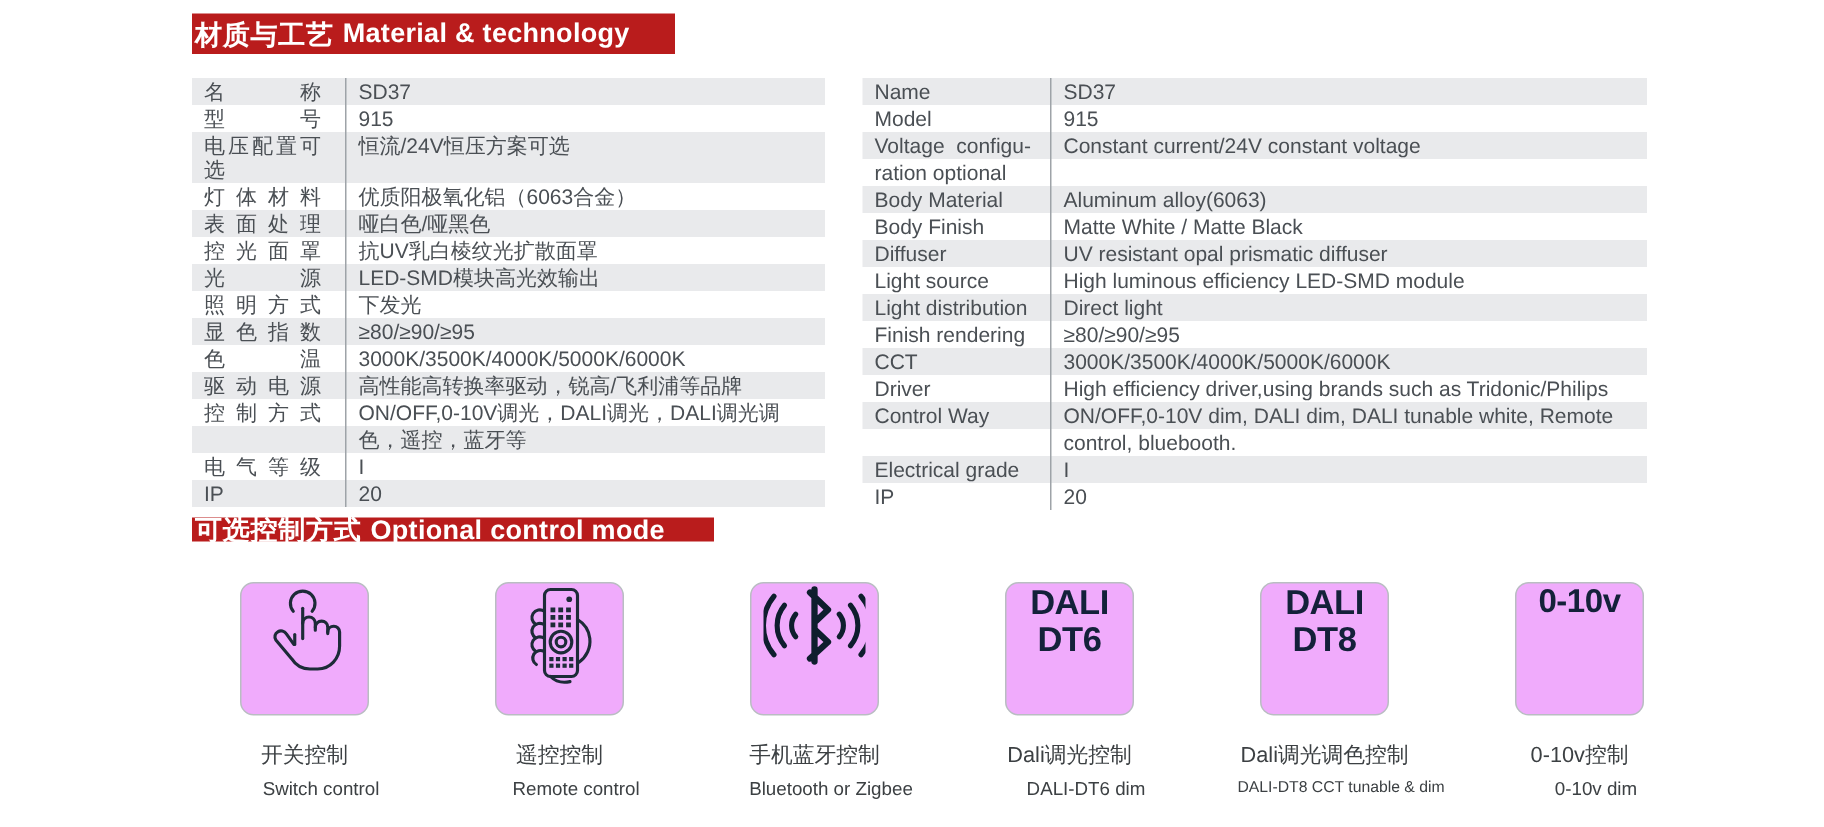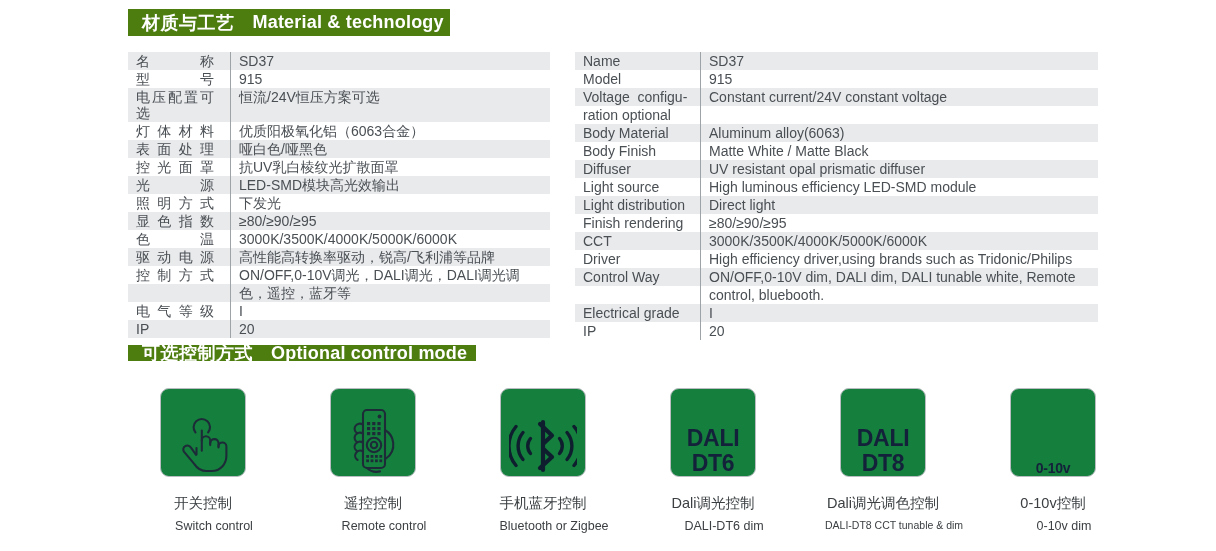--- a/index.html
+++ b/index.html
@@ -12,38 +12,38 @@
     height: 551px;
     font-family: "Liberation Sans", "DejaVu Sans", sans-serif;
     color: #3c4043;
     position: relative;
     overflow: hidden;
   }
 
   
   .section-bar {
     position: absolute;
-    background: #4d7c0f;
+    background: #b91c1c;
     display: flex;
     align-items: center;
-    padding: 0 14px;
+    padding: 0 2px;
     box-sizing: border-box;
     white-space: nowrap;
   }
   .section-bar .cn {
     color: #ffffff;
     font-size: 18px;
     font-weight: bold;
     letter-spacing: 0.5px;
   }
   .section-bar .en {
     color: #ffffff;
     font-size: 18px;
     font-weight: bold;
-    margin-left: 18px;
+    margin-left: 6px;
     letter-spacing: 0.2px;
   }
 
   #bar-material { left: 128px; top: 9px; width: 322px; height: 27px; }
   #bar-control  { left: 128px; top: 345px; width: 348px; height: 16px; }
 
   
   .spec-table {
     position: absolute;
     font-size: 14px;
@@ -110,36 +110,36 @@
     width: 150px;
     display: flex;
     flex-direction: column;
     align-items: center;
   }
   .mode-card {
     width: 86px;
     height: 89px;
     border: 1px solid #b9bdc2;
     border-radius: 9px;
-    background: #15803d;
+    background: #f0abfc;
     display: flex;
-    align-items: flex-end;
+    align-items: flex-start;
     justify-content: center;
     box-sizing: border-box;
   }
   .mode-card svg { display: block; }
   .badge-text {
     color: #14213a;
     font-weight: bold;
     text-align: center;
     line-height: 1.08;
     font-size: 23px;
     letter-spacing: -0.3px;
   }
-  .badge-text.single { font-size: 14px; margin-top: 24px; }
+  .badge-text.single { font-size: 22px; }
 
   .mode-cn {
     margin-top: 17px;
     font-size: 14.5px;
     color: #3c4043;
     white-space: nowrap;
   }
   .mode-en {
     margin-top: 6px;
     font-size: 12.5px;

